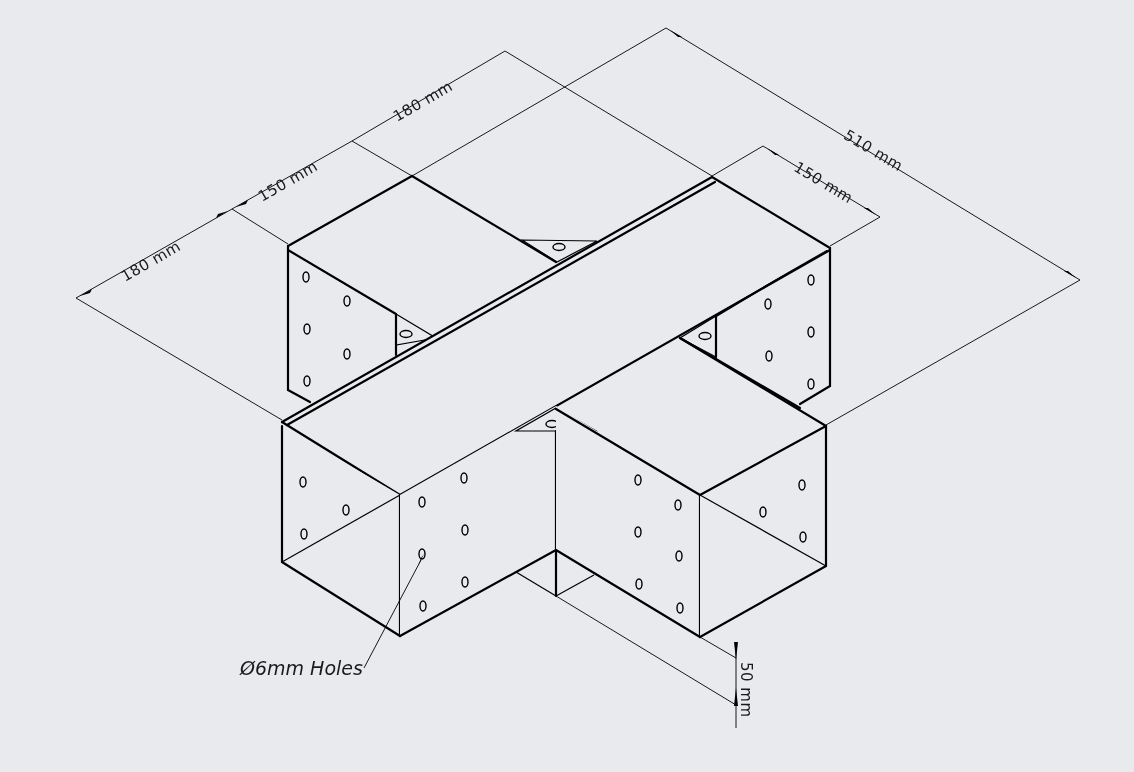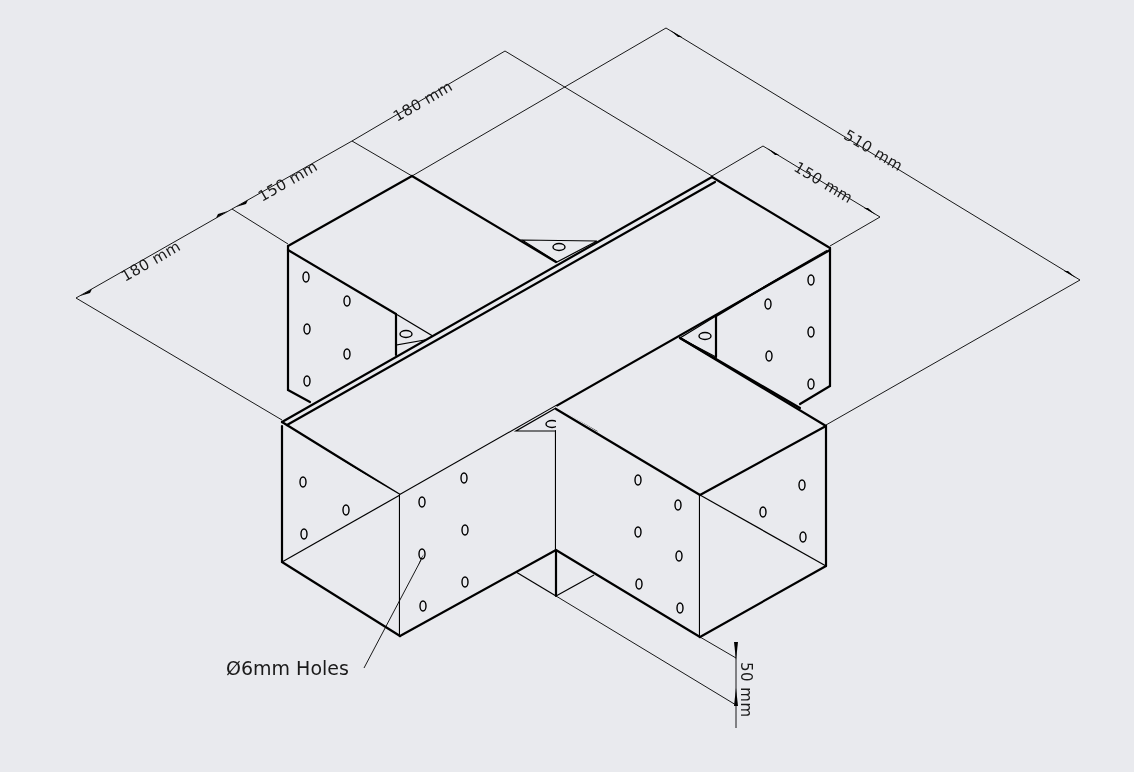--- a/index.html
+++ b/index.html
@@ -13,22 +13,23 @@
   .edge { stroke: #000; stroke-width: 2.2; fill: none; stroke-linejoin: round; stroke-linecap: round; }
   .edge-thin { stroke: #000; stroke-width: 1.2; fill: none; }
   .dim { stroke: #000; stroke-width: 0.9; fill: none; }
   .face { fill: #e9eaee; stroke: none; }
   .hole { fill: none; stroke: #000; stroke-width: 1.4; }
   .dim-label {
     position: absolute; font-size: 15px; color: #1a1a1a; white-space: nowrap;
     transform-origin: 0 0; letter-spacing: 0.5px;
   }
   .callout {
-    position: absolute; left: 226px; top: 657px; font-size: 19px; color: #1a1a1a;
+    position: absolute; left: 240px; top: 657px; font-size: 19px; color: #1a1a1a;
     white-space: nowrap;
+    font-style: italic;
   }
 </style>
 </head>
 <body>
 
 <div id="canvas">
 <svg width="1134" height="772" viewBox="0 0 1134 772">
 
   <g>
 

